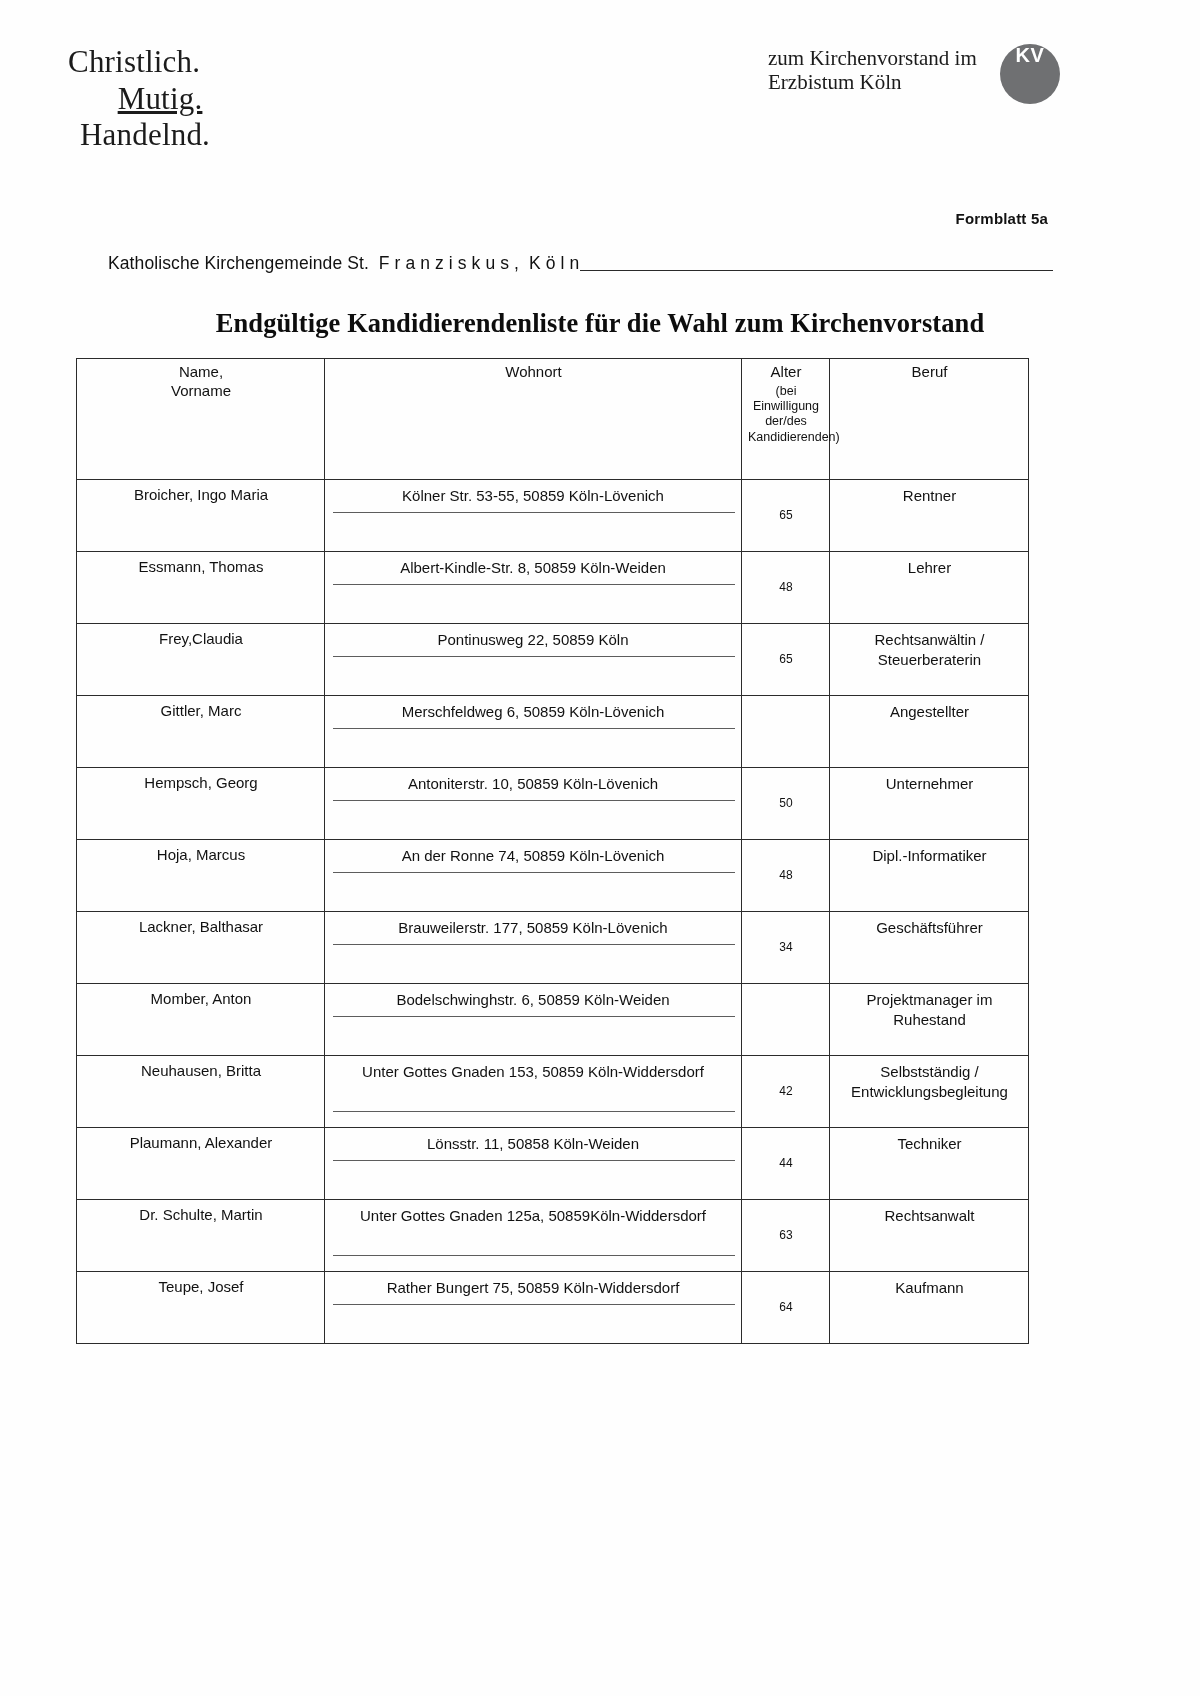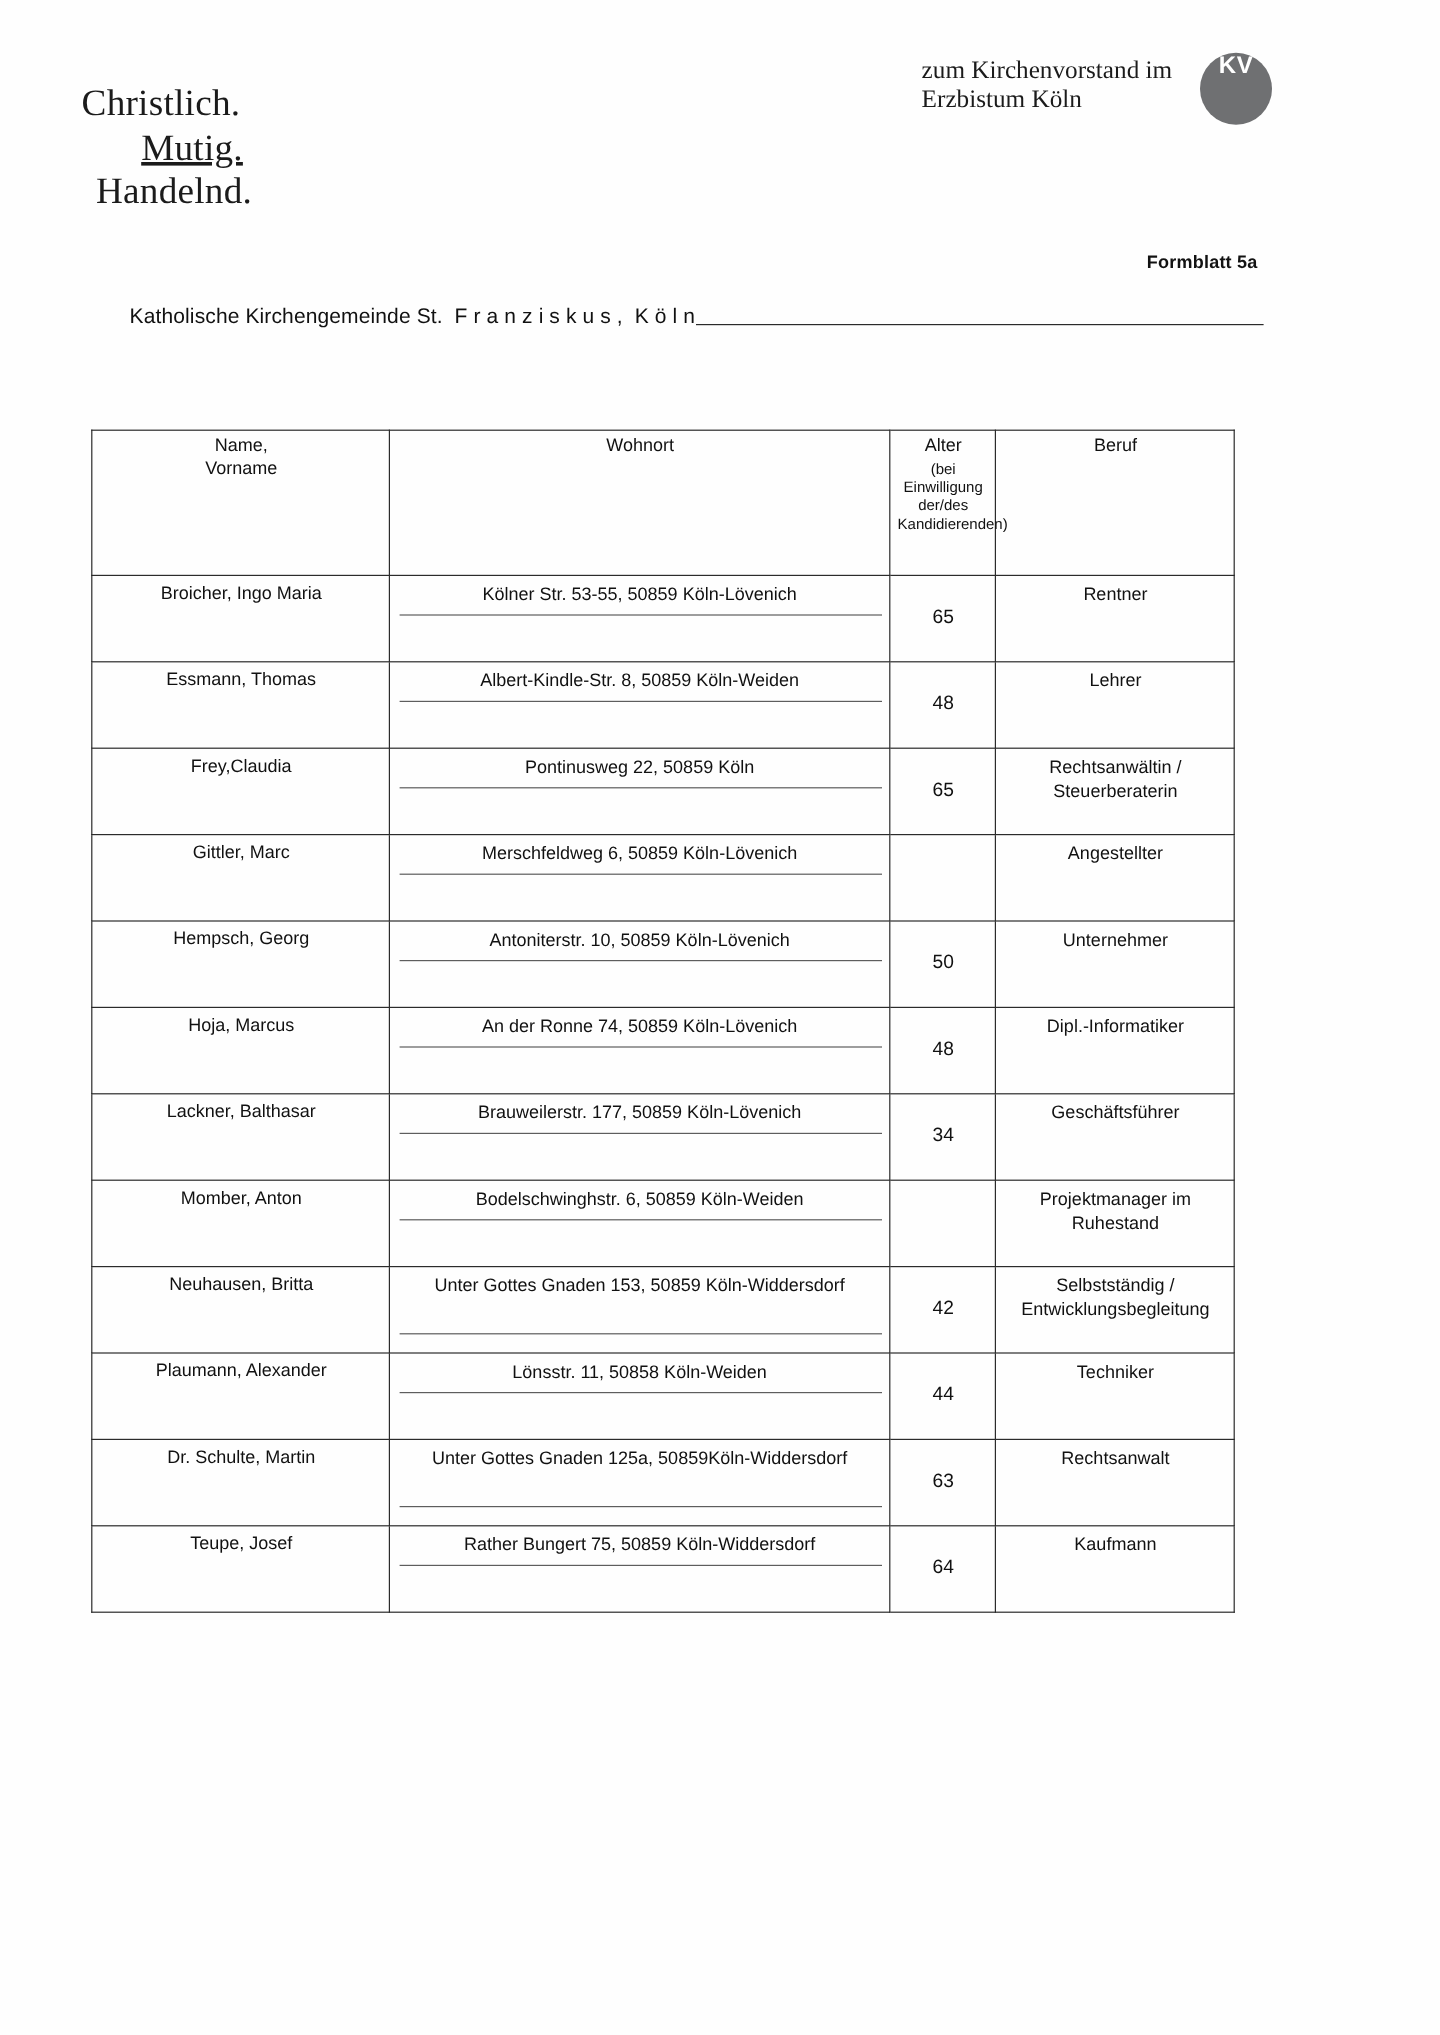--- a/index.html
+++ b/index.html
@@ -27,21 +27,20 @@
     width: 1200px; height: 190px;
   }
   .slogan {
     position: absolute;
     left: 68px; top: 44px;
     font-family: "Liberation Serif", serif;
     font-size: 31px;
     line-height: 1.18;
     color: #1b1b1b;
     letter-spacing: 0.2px;
-    margin-top: 24px;
   }
   .slogan .l1 { display: block; text-align: left; padding-left: 0px; }
   .slogan .l2 { display: block; text-align: center; padding-left: 42px; text-decoration: underline; }
   .slogan .l3 { display: block; text-align: left; padding-left: 12px; }
 
   .wahl-block {
     position: absolute;
     left: 700px; top: 46px;
     width: 330px;
     text-align: left;
@@ -156,21 +155,21 @@
   }
   .hdr-name-l2 { display: block; }
 
   
   tbody tr { height: 72px; }
   td.cell-name { padding-top: 6px; white-space: nowrap; }
   td.cell-beruf { padding-top: 6px; }
   td.cell-alter {
     text-align: center;
     vertical-align: middle;
-    font-size: 16px;
+    font-size: 12px;
   }
   td.cell-ort {
     position: relative;
     padding: 0;
   }
   .ort-inner {
     position: relative;
     height: 100%;
     padding: 6px 8px 0 8px;
     box-sizing: border-box;
@@ -213,20 +212,21 @@
     </div>
   </div>
 
   <div class="formblatt">Formblatt 5a</div>
 
   <div class="parish-row">
     <span class="parish-text">Katholische Kirchengemeinde St.  F r a n z i s k u s ,  K ö l n</span>
     <span class="parish-rule"></span>
   </div>
 
+  <div class="doc-title">Endgültige Kandidierendenliste für die Wahl zum Kirchenvorstand</div>
 
   <table class="tbl">
     <colgroup>
       <col class="c-name">
         <col class="c-ort">
         <col class="c-alter">
         <col class="c-beruf">
     </colgroup>
     <thead>
       <tr>

